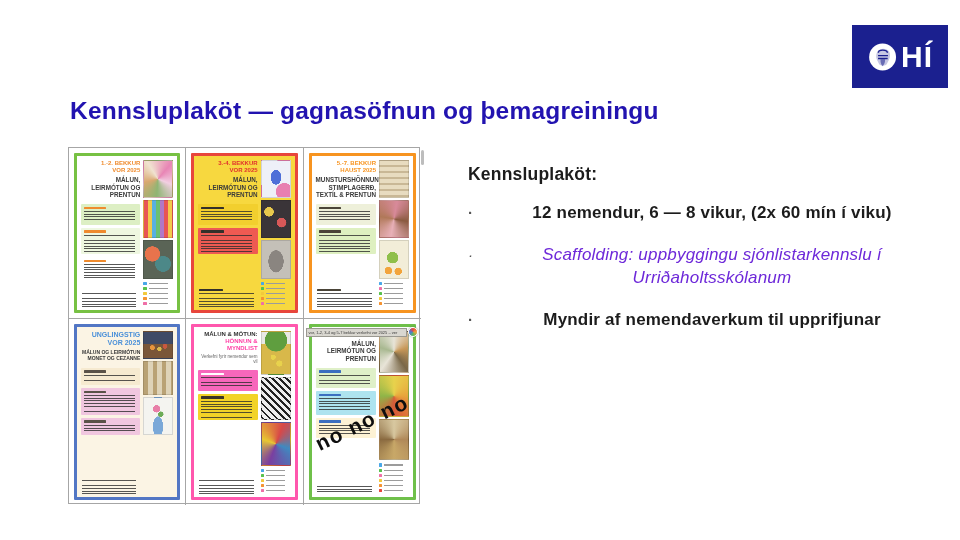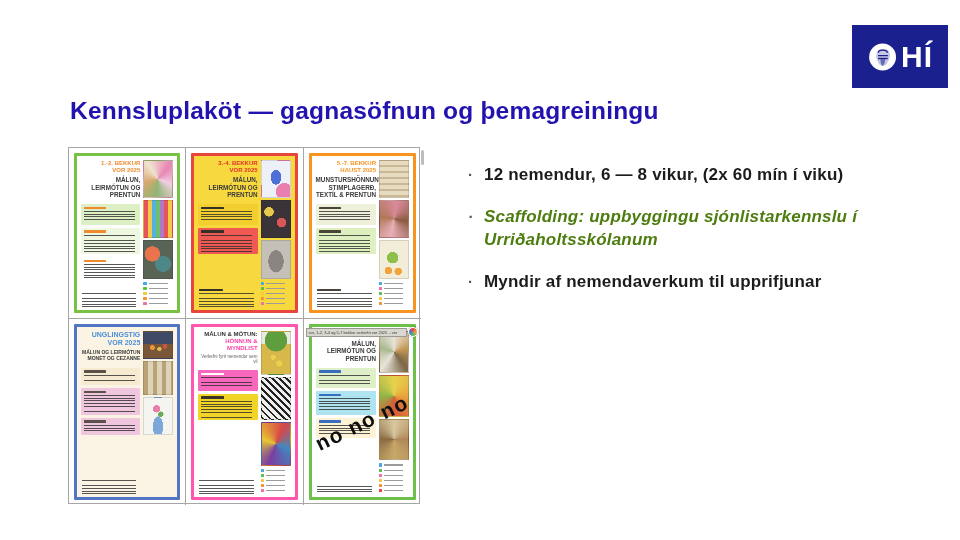--- a/index.html
+++ b/index.html
@@ -15,25 +15,25 @@
   .logo .emblem { width:34px; height:34px; }
   .logo .hi { color:#ffffff; font-size:30px; font-weight:700; letter-spacing:1px; }
 
   
   .title { position:absolute; left:70px; top:97px; font-size:24.5px; font-weight:700;
     color:#2213b0; letter-spacing:0.2px; }
 
   
   .right { position:absolute; left:468px; top:164px; width:472px; color:#1c1c1c; }
   .right .heading { font-size:17.5px; font-weight:600; margin-bottom:17px; letter-spacing:0.2px; }
-  .right ul { list-style:none; }
+  .right ul { list-style:none;text-align:center; }
   .right li { position:relative; padding-left:16px; font-size:17px; font-weight:600;
     line-height:1.32; margin-bottom:20px; letter-spacing:0.2px; }
   .right li::before { content:"·"; position:absolute; left:0; top:1px; color:#555; font-size:15px; }
-  .right li.red { color:#4d7c0f; font-style:italic; font-weight:700; }
+  .right li.red { color:#6d28d9; font-style:italic; font-weight:400; }
 
   
   .sheet { position:absolute; left:68px; top:147px; width:352px; height:357px;
     display:grid; grid-template-columns:117.3px 117.3px 117.4px; grid-template-rows:171px 186px;
     border:1px solid #a6a6a6; background:#ffffff; }
   .cell { position:relative; border-right:1px solid #a6a6a6; border-bottom:1px solid #a6a6a6;
     padding:5px 5px; }
   .cell:nth-child(3n) { border-right:none; }
   .cell:nth-child(n+4) { border-bottom:none; }
   .scroll-thumb { position:absolute; left:421px; top:150px; width:3px; height:15px;
@@ -134,20 +134,21 @@
       <path d="M7.5 8 C9 5.5 14 5.5 15.5 8 C16.5 9.5 16.5 12 15.5 14 L14 17 C13 18.5 9.5 18.5 8.5 17 L7 14 C6 12 6.5 9.5 7.5 8 Z" fill="#1b208f" opacity="0.25"></path>
       <path d="M8 9 C8 6.5 14 6.5 14.5 9 M7.8 11 L14.8 11 M7.8 13 L14.6 13" stroke="#1b208f" stroke-width="1" fill="none"></path>
       <path d="M9.5 13.5 C9.5 16 10 17.5 11 18.5 C12 17.5 12.8 16 12.8 13.5 Z" fill="#1b208f" opacity="0.55"></path>
     </svg>
     <span class="hi">HÍ</span>
   </div>
 
   <h1 class="title">Kennsluplaköt — gagnasöfnun og þemagreiningu</h1>
 
   <div class="right">
+    <div class="heading">Kennsluplaköt:</div>
     <ul>
       <li>12 nemendur, 6 — 8 vikur, (2x 60 mín í viku)</li>
       <li class="red">Scaffolding: uppbyggingu sjónlistarkennslu í Urriðaholtsskólanum</li>
       <li>Myndir af nemendaverkum til upprifjunar</li>
     </ul>
   </div>
 
   <div class="sheet">
 
     <div class="cell">

